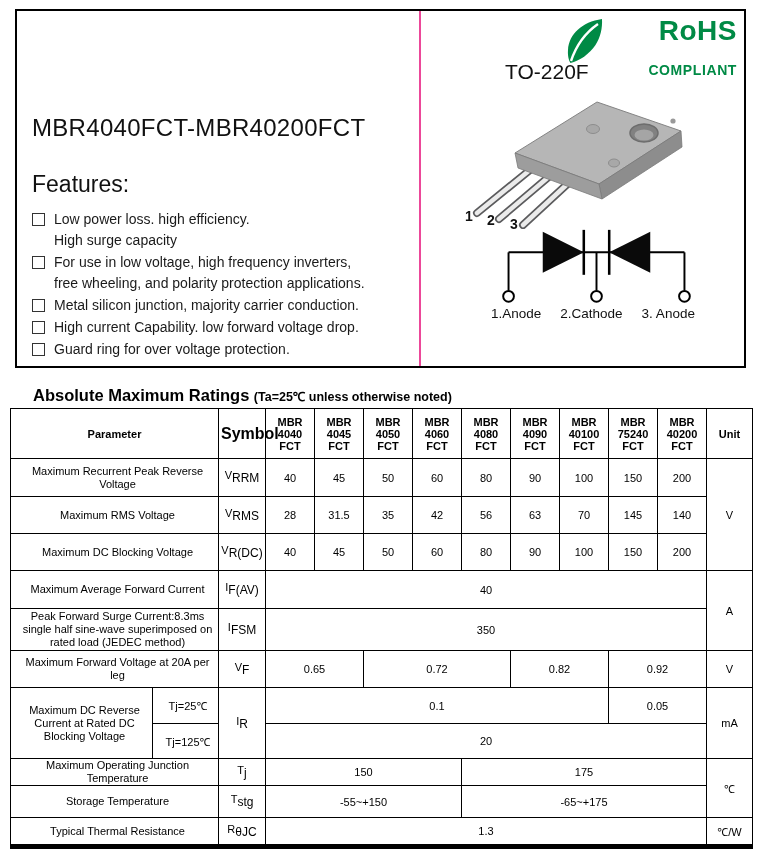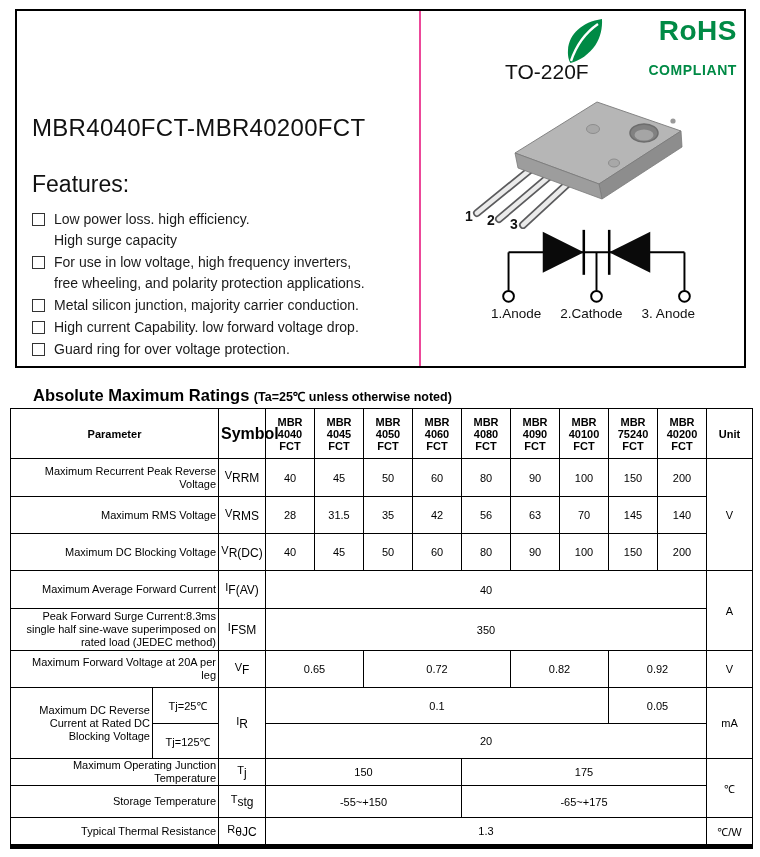--- a/index.html
+++ b/index.html
@@ -33,21 +33,21 @@
   
   .section-title{position:absolute;left:33px;top:386px;white-space:nowrap;}
   .st-big{font-size:16.5px;font-weight:bold;}
   .st-note{font-size:12.5px;font-weight:bold;}
 
   table.ratings{position:absolute;left:10px;top:408px;width:743px;border-collapse:collapse;table-layout:fixed;
                 border:1px solid #000;border-bottom:5px solid #000;}
   .ratings th,.ratings td{border:1px solid #000;font-size:11px;text-align:center;vertical-align:middle;
                 padding:0 2px;color:#000;}
   .ratings th{font-weight:bold;line-height:12px;}
-  td.param{text-align:right;padding-left:8px;line-height:13px;}
+  td.param{text-align:center;padding-left:8px;line-height:13px;}
   td.cond{text-align:center;padding-left:7px;}
   sub{font-size:12px;}
   .mdl div{line-height:12px;}
 </style>
 </head>
 <body>
 
 <div class="page">
 
   <div class="top-box">

